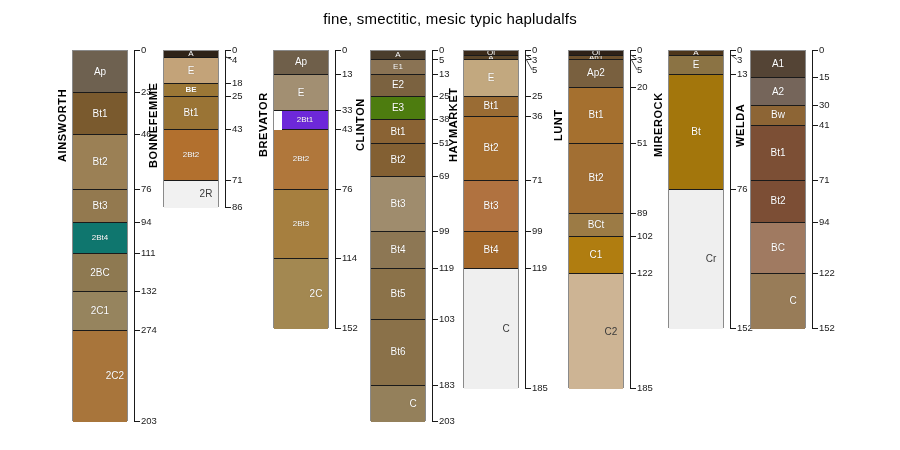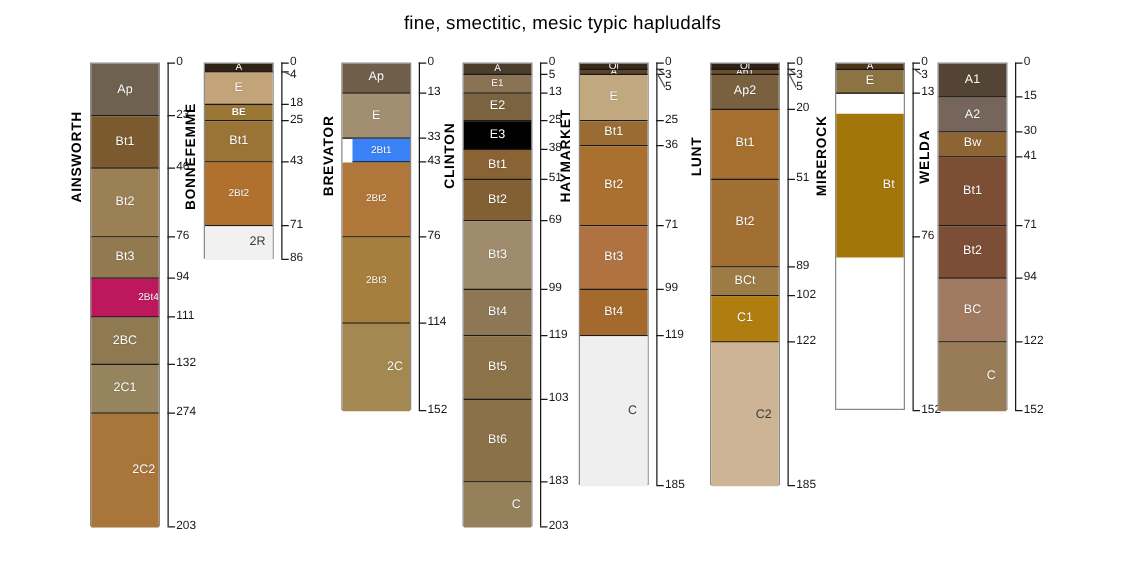--- a/index.html
+++ b/index.html
@@ -57,21 +57,21 @@
           </div>
           <div class="horizon" style="top: 42.044px; height: 42.044px; background: rgb(122, 90, 46);">
             <span class="hz-label">Bt1</span>
           </div>
           <div class="horizon" style="top: 84.088px; height: 54.84px; background: rgb(155, 128, 85);">
             <span class="hz-label">Bt2</span>
           </div>
           <div class="horizon" style="top: 138.928px; height: 32.904px; background: rgb(147, 121, 79);">
             <span class="hz-label">Bt3</span>
           </div>
-          <div class="horizon" style="top: 171.832px; height: 31.076px; background: #be185d; justify-content: flex-end;">
+          <div class="horizon" style="top: 171.832px; height: 31.076px; background: #0f766e;">
             <span class="hz-label small">2Bt4</span>
           </div>
           <div class="horizon" style="top: 202.908px; height: 38.388px; background: rgb(142, 121, 81);">
             <span class="hz-label">2BC</span>
           </div>
           <div class="horizon" style="top: 241.296px; height: 38.388px; background: rgb(150, 132, 94);">
             <span class="hz-label">2C1</span>
           </div>
           <div class="horizon" style="top: 279.684px; height: 91.4px; background: rgb(168, 117, 59); border-bottom: none;">
             <span class="hz-label">2C2</span>
@@ -142,21 +142,21 @@
       </div>
       <div class="profile" style="left: 0px;">
         <div class="prof-name" style="left: 257px; top: 42px; height: 150px;">BREVATOR</div>
         <div class="col" style="left: 273px; top: 42px; width: 56px; height: 277.856px;">
           <div class="horizon" style="top: 0px; height: 23.764px; background: rgb(111, 95, 74);">
             <span class="hz-label">Ap</span>
           </div>
           <div class="horizon" style="top: 23.764px; height: 36.56px; background: rgb(162, 143, 114);">
             <span class="hz-label">E</span>
           </div>
-          <div class="horizon" style="top: 60.324px; height: 18.28px; background: #3b82f6; margin-left: 8px;">
+          <div class="horizon" style="top: 60.324px; height: 18.28px; background: #6d28d9; margin-left: 8px;">
             <span class="hz-label small">2Bt1</span>
           </div>
           <div class="horizon" style="top: 78.604px; height: 60.324px; background: rgb(176, 119, 59);">
             <span class="hz-label small">2Bt2</span>
           </div>
           <div class="horizon" style="top: 138.928px; height: 69.464px; background: rgb(166, 127, 63);">
             <span class="hz-label small">2Bt3</span>
           </div>
           <div class="horizon" style="top: 208.392px; height: 69.464px; background: rgb(163, 136, 81); border-bottom: none;">
             <span class="hz-label">2C</span>
@@ -183,21 +183,21 @@
         <div class="col" style="left: 370px; top: 42px; width: 56px; height: 371.084px;">
           <div class="horizon" style="top: 0px; height: 9.14px; background: rgb(74, 61, 44);">
             <span class="hz-label small">A</span>
           </div>
           <div class="horizon" style="top: 9.14px; height: 14.624px; background: rgb(138, 115, 84);">
             <span class="hz-label small">E1</span>
           </div>
           <div class="horizon" style="top: 23.764px; height: 21.936px; background: rgb(123, 98, 64);">
             <span class="hz-label">E2</span>
           </div>
-          <div class="horizon" style="top: 45.7px; height: 23.764px; background: #000000;">
+          <div class="horizon" style="top: 45.7px; height: 23.764px; background: #4d7c0f;">
             <span class="hz-label">E3</span>
           </div>
           <div class="horizon" style="top: 69.464px; height: 23.764px; background: rgb(138, 99, 52);">
             <span class="hz-label">Bt1</span>
           </div>
           <div class="horizon" style="top: 93.228px; height: 32.904px; background: rgb(131, 96, 51);">
             <span class="hz-label">Bt2</span>
           </div>
           <div class="horizon" style="top: 126.132px; height: 54.84px; background: rgb(159, 140, 109);">
             <span class="hz-label">Bt3</span>
@@ -359,22 +359,25 @@
       </div>
       <div class="profile" style="left: 0px;">
         <div class="prof-name" style="left: 652px; top: 42px; height: 150px;">MIREROCK</div>
         <div class="col" style="left: 668px; top: 42px; width: 56px; height: 277.856px;">
           <div class="horizon" style="top: 0px; height: 5.484px; background: rgb(76, 53, 27);">
             <span class="hz-label small">A</span>
           </div>
           <div class="horizon" style="top: 5.484px; height: 18.28px; background: rgb(139, 115, 68);">
             <span class="hz-label">E</span>
           </div>
-          <div class="horizon" style="top: 23.764px; height: 115.164px; background: rgb(163, 118, 12); margin-top: 16px;">
+          <div class="horizon" style="top: 23.764px; height: 115.164px; background: rgb(163, 118, 12);">
             <span class="hz-label">Bt</span>
+          </div>
+          <div class="horizon" style="top: 138.928px; height: 138.928px; background: rgb(239, 239, 239); border-bottom: none;">
+            <span class="hz-label dark">Cr</span>
           </div>
         </div>
         <div class="axis" style="left: 730px; top: 42px; height: 277.856px;"></div>
         <div class="tick" style="left: 730px; top: 42px;"></div>
         <div class="tick-lbl" style="left: 737px; top: 37px;">0</div>
         <div class="tick" style="left: 730px; top: 47.484px;"></div>
         <div class="tick-lbl" style="left: 737px; top: 47px;">3</div>
         <div class="leader" style="left: 731px; top: 47.484px;">
           <svg width="7" height="5.515999999999998">
             <line x1="0" y1="0" x2="6" y2="4.515999999999998" stroke="#555" stroke-width="1"></line>

